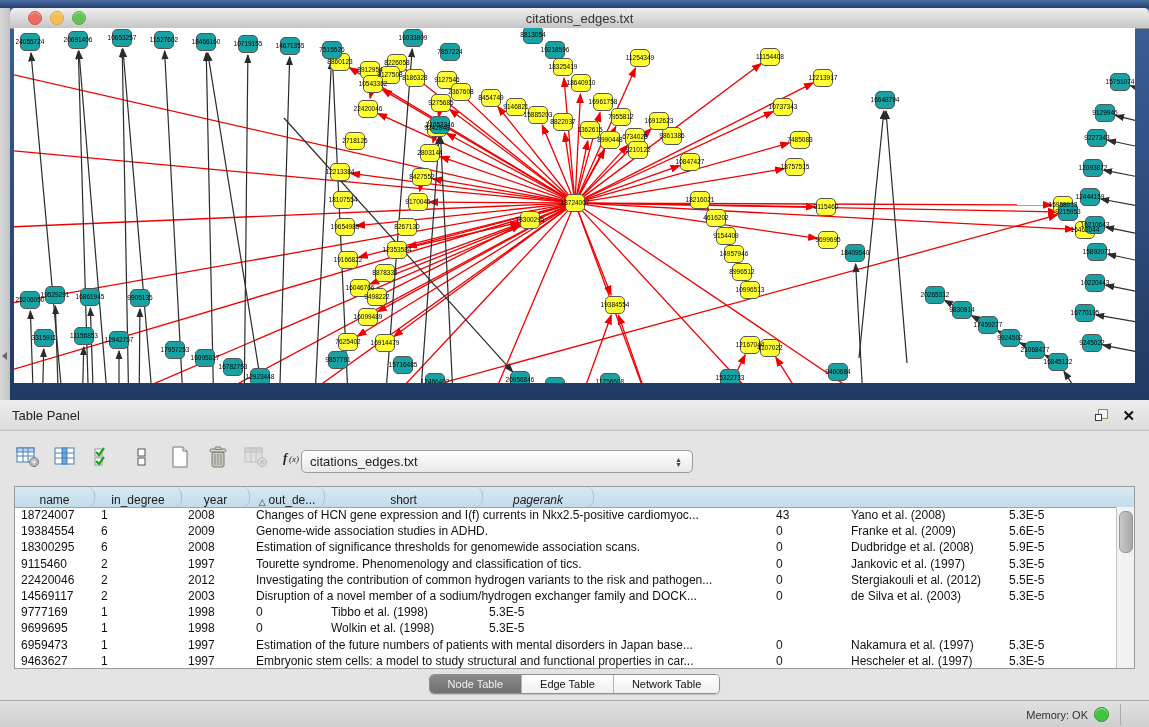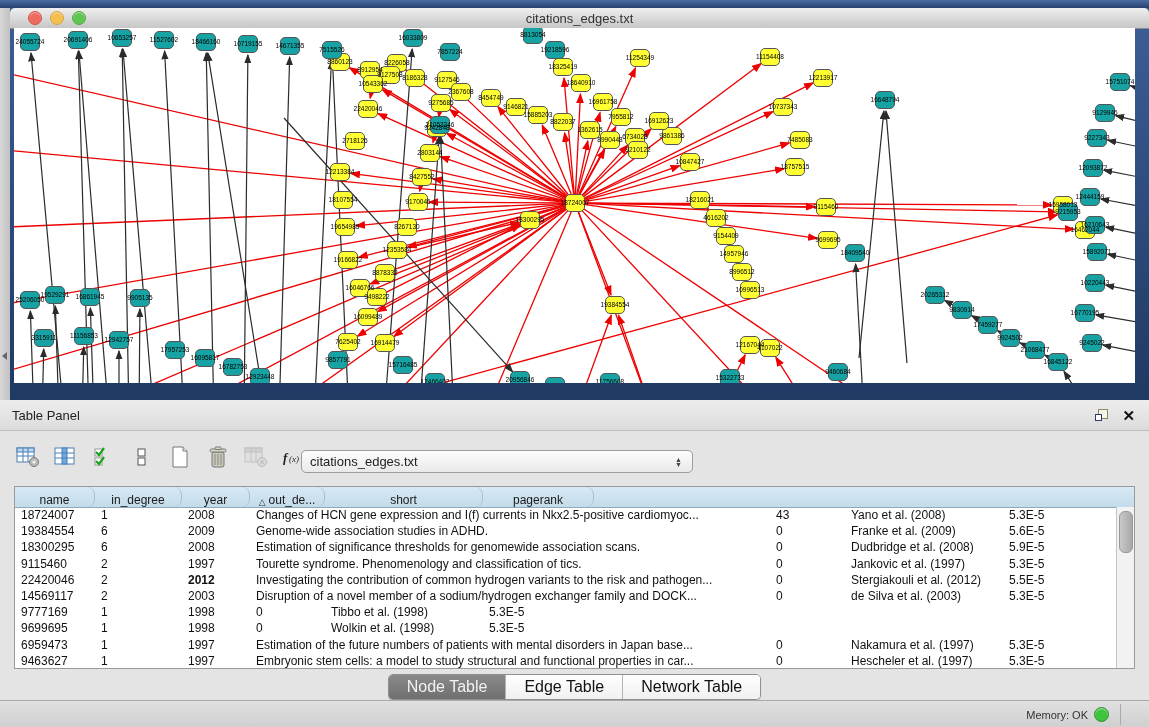--- a/index.html
+++ b/index.html
@@ -54,21 +54,21 @@
   .tr{display:flex;height:16.2px;align-items:center;}
   .td{font-size:12px;color:#111;padding-left:6px;box-sizing:border-box;
     overflow:hidden;white-space:nowrap;}
   .vscroll{position:absolute;right:0;top:20px;bottom:0;width:17px;background:#f2f2f2;border-left:1px solid #c4c4c4;}
   .vthumb{position:absolute;left:2px;top:4px;width:12px;height:40px;border-radius:6px;
     background:linear-gradient(90deg,#c9c9c9,#a8a8a8);border:1px solid #979797;}
   
   .tabs{position:absolute;left:0;top:274px;width:1149px;display:flex;justify-content:center;}
   .seg{display:flex;border:1px solid #8f8f8f;border-radius:5px;overflow:hidden;background:#fff;
     box-shadow:0 1px 1px rgba(0,0,0,.15);}
-  .seg-btn{font-size:16px;padding:3px 18px;color:#111;background:linear-gradient(#fff,#f0f0f0);
+  .seg-btn{font-size:11px;padding:3px 18px;color:#111;background:linear-gradient(#fff,#f0f0f0);
     border-right:1px solid #b5b5b5;}
   .seg-btn:last-child{border-right:none;}
   .seg-btn.active{background:linear-gradient(#8a8a8a,#6f6f6f);color:#f2f2f2;}
   
   .statusbar{position:absolute;left:0;top:700px;width:1149px;height:27px;
     background:linear-gradient(#e0e0e0,#cfcfcf);border-top:1px solid #aaa;}
   .mem{position:absolute;right:40px;top:0;height:27px;display:flex;align-items:center;font-size:11px;color:#333;}
   .mem-dot{width:13px;height:13px;border-radius:50%;margin-left:6px;border:1px solid #2f8f2f;
     box-shadow:inset 0 1px 1px rgba(255,255,255,.6);}
   .status-sep{position:absolute;right:28px;top:3px;height:21px;width:1px;background:#aaa;}
@@ -541,21 +541,21 @@
           <div class="th" style="width: 68px;">
             <span>year</span>
           </div>
           <div class="th" style="width: 75px;">
             <span class="tri">△</span>
             <span>out_de...</span>
           </div>
           <div class="th" style="width: 158px;">
             <span>short</span>
           </div>
-          <div class="th" style="width: 111px;">
+          <div class="th" style="width: 111px; font-style: italic;">
             <span>pagerank</span>
           </div>
         </div>
       <div class="tbody" id="tbody">
           <div class="tr">
             <div class="td" style="width: 80px;">18724007</div>
             <div class="td" style="width: 87px;">1</div>
             <div class="td" style="width: 68px;">2008</div>
             <div class="td" style="width: 520px;">Changes of HCN gene expression and I(f) currents in Nkx2.5-positive cardiomyoc...</div>
             <div class="td" style="width: 75px;">43</div>
@@ -585,21 +585,21 @@
             <div class="td" style="width: 87px;">2</div>
             <div class="td" style="width: 68px;">1997</div>
             <div class="td" style="width: 520px;">Tourette syndrome. Phenomenology and classification of tics.</div>
             <div class="td" style="width: 75px;">0</div>
             <div class="td" style="width: 158px;">Jankovic et al. (1997)</div>
             <div class="td" style="width: 111px;">5.3E-5</div>
           </div>
           <div class="tr">
             <div class="td" style="width: 80px;">22420046</div>
             <div class="td" style="width: 87px;">2</div>
-            <div class="td" style="width: 68px; font-weight: bold;">2012</div>
+            <div class="td" style="width: 68px;">2012</div>
             <div class="td" style="width: 520px;">Investigating the contribution of common hydrogen variants to the risk and pathogen...</div>
             <div class="td" style="width: 75px;">0</div>
             <div class="td" style="width: 158px;">Stergiakouli et al. (2012)</div>
             <div class="td" style="width: 111px;">5.5E-5</div>
           </div>
           <div class="tr">
             <div class="td" style="width: 80px;">14569117</div>
             <div class="td" style="width: 87px;">2</div>
             <div class="td" style="width: 68px;">2003</div>
             <div class="td" style="width: 520px;">Disruption of a novel member of a sodium/hydrogen exchanger family and DOCK...</div>

